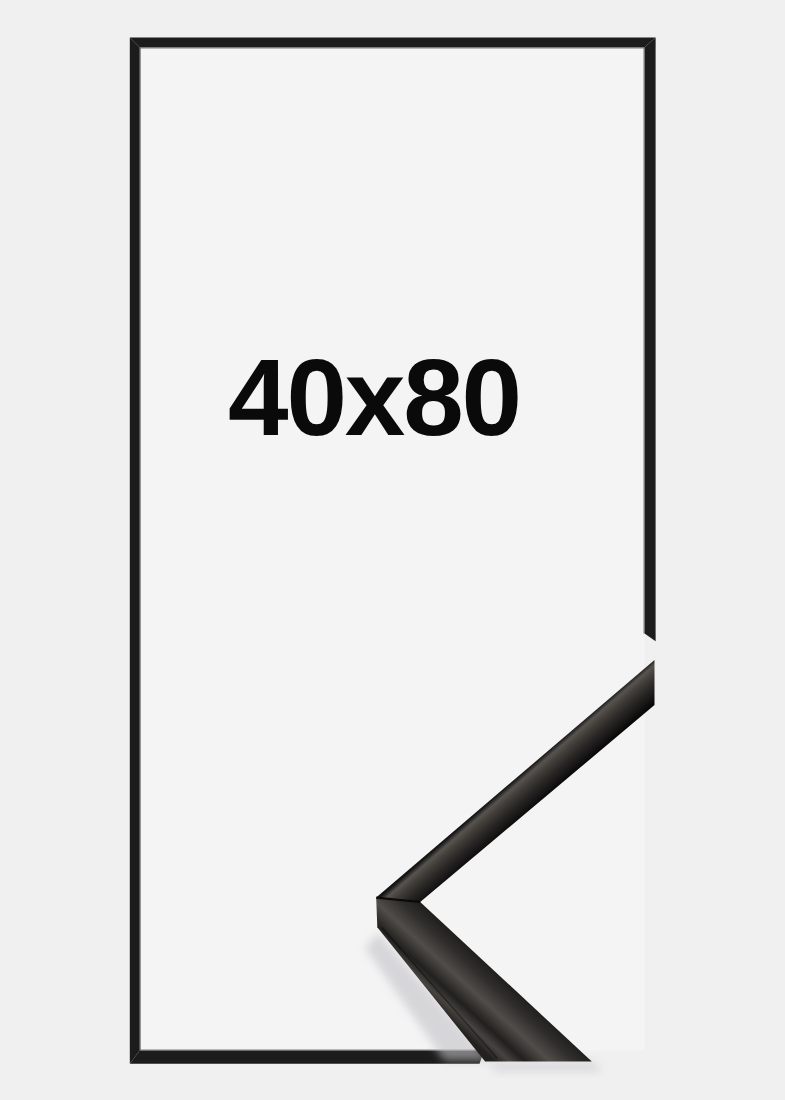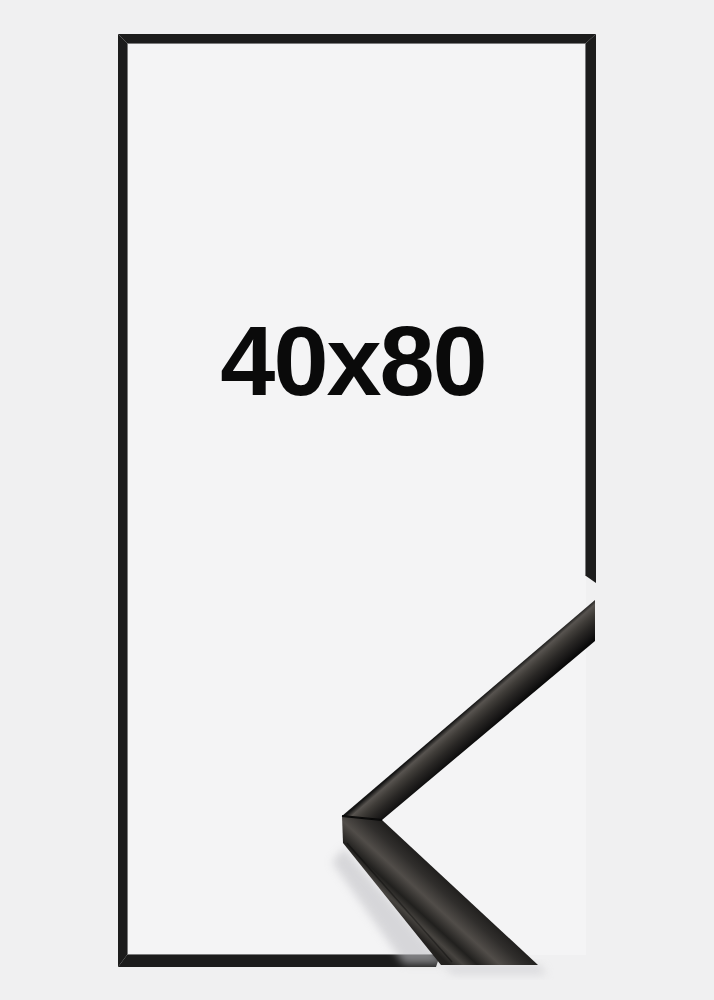--- a/index.html
+++ b/index.html
@@ -16,21 +16,21 @@
     overflow:hidden;
   }
   .stage{
     position:relative;
     width:714px;height:1000px;
     background:var(--page-bg);
   }
   .stage svg{position:absolute;left:0;top:0;display:block;}
   .size-label{
     position:absolute;
-    left:114px;top:311px;width:478px;
+    left:101px;top:311px;width:478px;
     text-align:center;
     font-size:99px;
     font-weight:700;
     line-height:1;
     letter-spacing:-2px;
     color:var(--label-color);
     user-select:none;
   }
 </style>
 </head>

